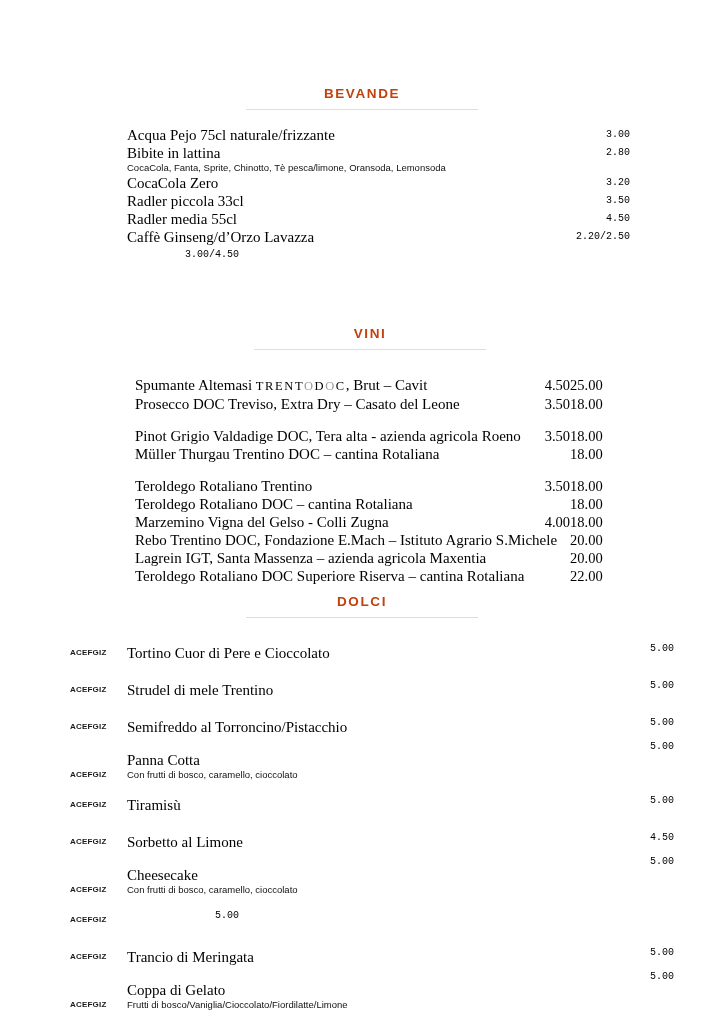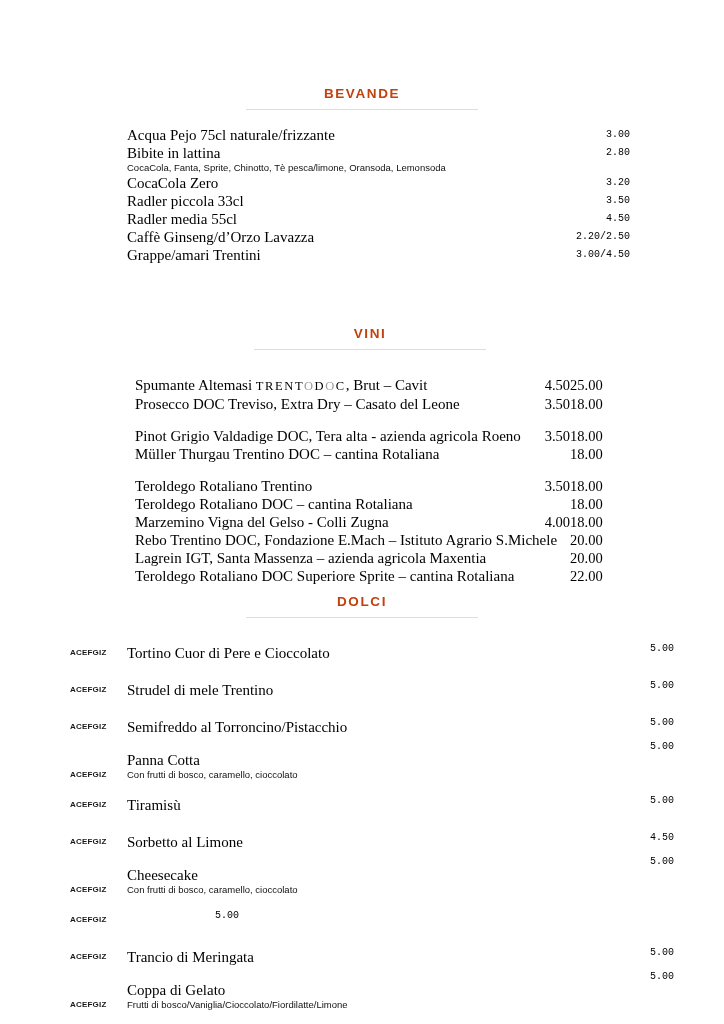--- a/index.html
+++ b/index.html
@@ -191,23 +191,20 @@
           </div>
           <div class="price">4.50</div>
         </div>
         <div class="row">
           <div class="row-main">
             <div class="name">Caffè Ginseng/d’Orzo Lavazza</div>
           </div>
           <div class="price">2.20/2.50</div>
         </div>
         <div class="row">
-          <div class="row-main">
-            <div class="name">Grappe/amari Trentini</div>
-          </div>
           <div class="price">3.00/4.50</div>
         </div>
       </div>
   </div>
 
   <div class="section" id="vini-section">
     <div class="section-head">
       <div class="section-title">VINI</div>
       <div class="section-rule"></div>
     </div>
@@ -290,21 +287,21 @@
           <div class="row-main">
             <div class="name"><span class="italic">Lagrein</span> IGT, Santa Massenza – azienda agricola Maxentia</div>
           </div>
           <div class="vini-prices">
             <div class="p-glass"></div>
             <div class="p-bottle">20.00</div>
           </div>
         </div>
         <div class="row">
           <div class="row-main">
-            <div class="name"><span class="italic">Teroldego Rotaliano</span> DOC Superiore <span class="italic">Sprite</span> – cantina Rotaliana</div>
+            <div class="name"><span class="italic">Teroldego Rotaliano</span> DOC Superiore <span class="italic">Riserva</span> – cantina Rotaliana</div>
           </div>
           <div class="vini-prices">
             <div class="p-glass"></div>
             <div class="p-bottle">22.00</div>
           </div>
         </div>
       </div>
   </div>
 
   <div class="section" id="dolci-section">

